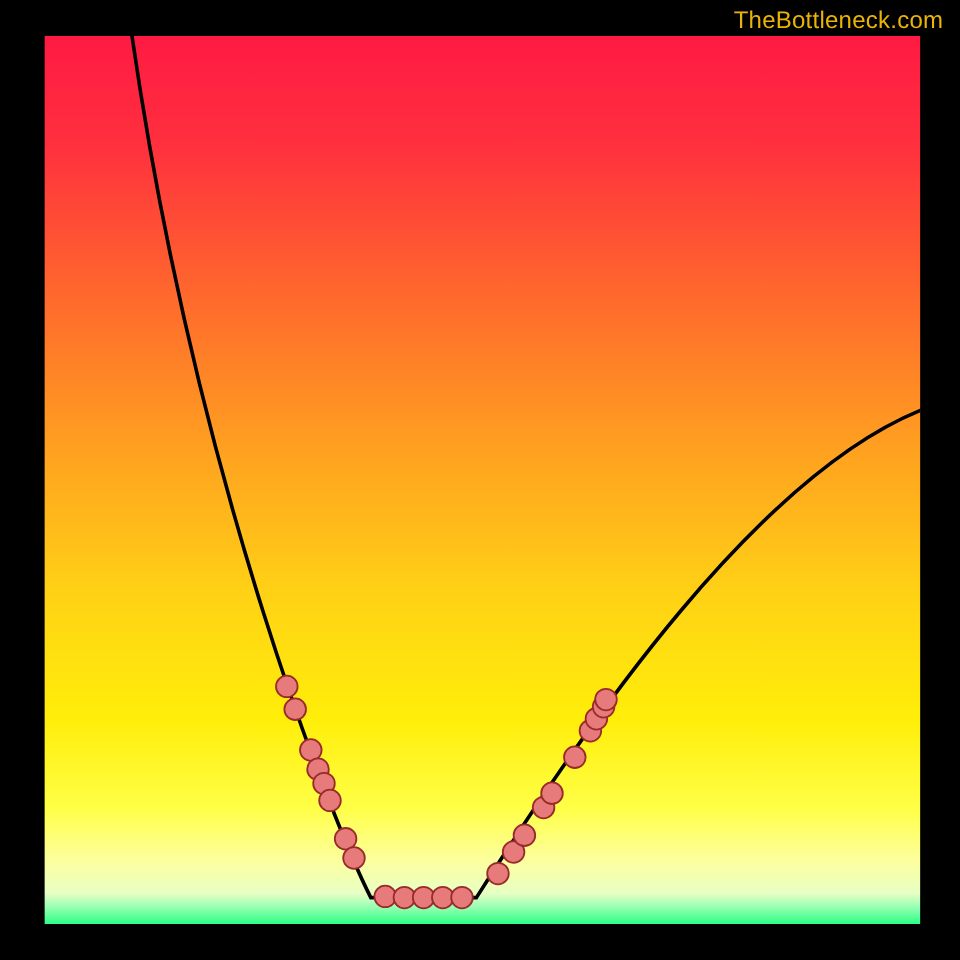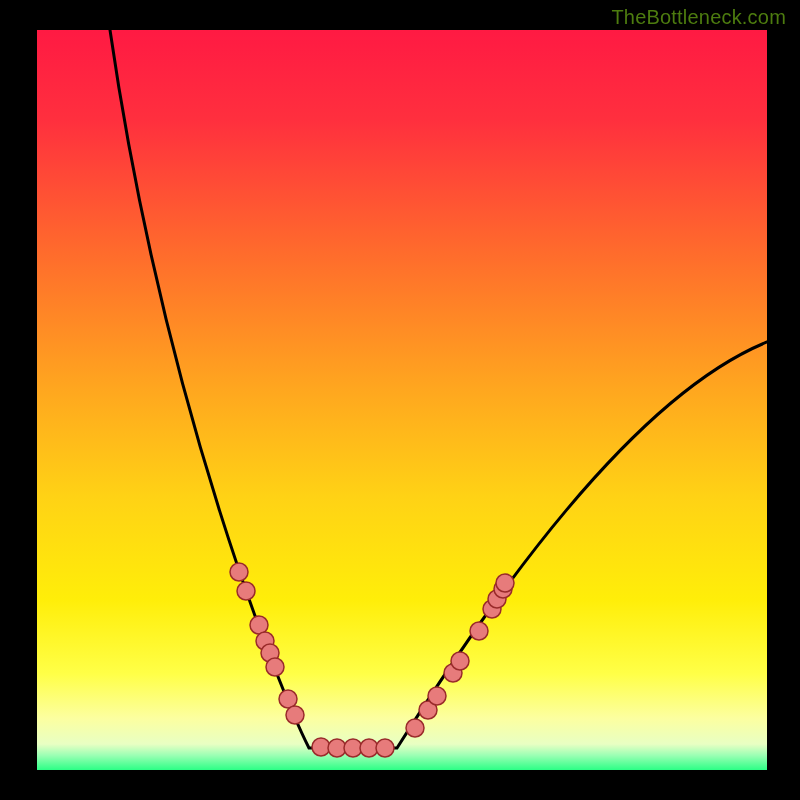--- a/index.html
+++ b/index.html
@@ -8,21 +8,21 @@
     height: 800px;
     background: #000;
     position: relative;
     font-family: Arial, Helvetica, sans-serif;
     overflow: hidden;
   }
   .watermark {
     position: absolute;
     top: 6px;
     right: 14px;
-    color: #4d7c0f;
+    color: #eab308;
     font-size: 20px;
     font-weight: 400;
     letter-spacing: 0.2px;
     z-index: 20;
   }
   .plot {
     position: absolute;
     left: 37px;
     top: 30px;
     width: 730px;

